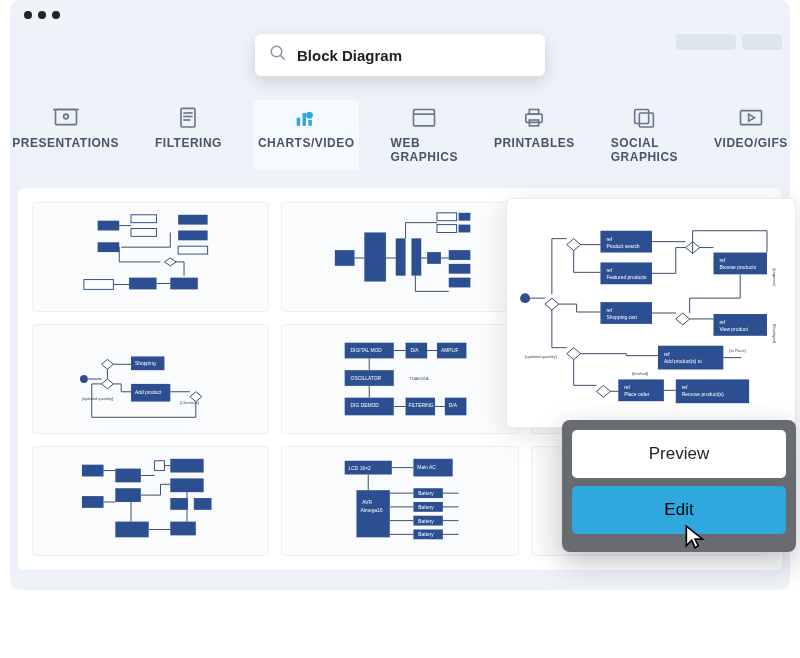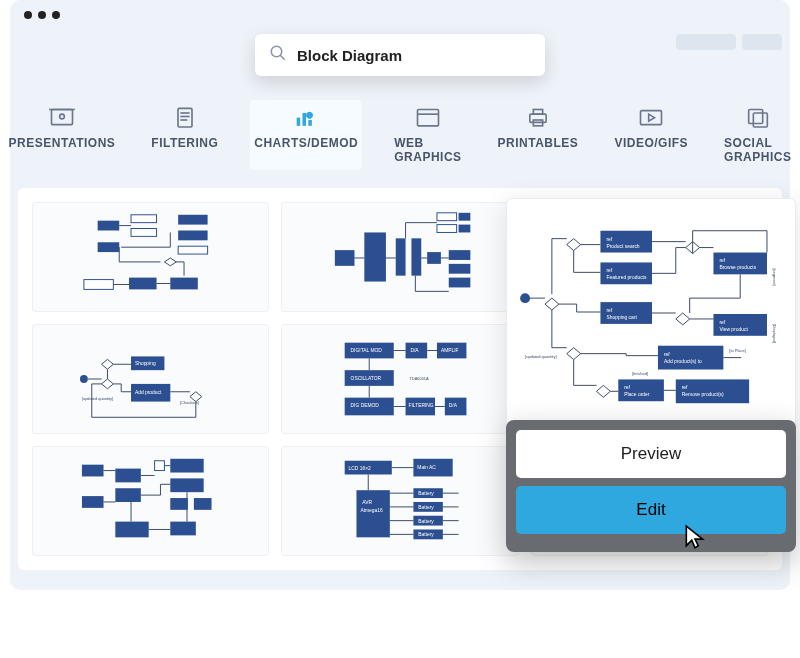--- a/index.html
+++ b/index.html
@@ -19,21 +19,21 @@
   .cat.active { background:#f6fbff; }
   .cat .ico { width:28px; height:24px; display:flex; align-items:center; justify-content:center; }
   .cat .ico svg { stroke:#6b768a; fill:none; stroke-width:1.4; }
   .cat.active .ico svg { stroke:#2fa7df; fill:#2fa7df; }
   .cat-label { font-size:12px; letter-spacing:.5px; color:#48546a; font-weight:600; }
   .grid-wrap { background:#fff; margin:0 8px; border-radius:6px; padding:14px; display:grid; grid-template-columns: repeat(3, 1fr); gap:12px; }
   .thumb { background:#fafbfc; border:1px solid #eef0f3; border-radius:3px; height:110px; display:flex; align-items:center; justify-content:center; overflow:hidden; cursor:pointer; }
   .thumb svg { width:100%; height:100%; }
   .detail { position:absolute; right:4px; top:198px; width:290px; height:230px; background:#fff; border-radius:6px; border:1px solid #e8ebef; box-shadow:0 6px 28px rgba(0,0,0,.12); overflow:hidden; }
   .detail svg { width:100%; height:100%; }
-  .popover { position:absolute; right:4px; top:420px; width:290px; background:#686c70; border-radius:8px; padding:10px; box-shadow:0 10px 30px rgba(0,0,0,.25); }
+  .popover { position:absolute; right:4px; top:420px; width:234px; background:#686c70; border-radius:8px; padding:10px; box-shadow:0 10px 30px rgba(0,0,0,.25); }
   .popover button { display:block; width:100%; padding:14px 0; font-size:17px; border-radius:5px; border:none; margin-bottom:8px; cursor:pointer; font-family:inherit; }
   .btn-preview { background:#fff; color:#222; }
   .btn-edit { background:#2fa7df; color:#000000; margin-bottom:0; }
   .cursor { position:absolute; right:92px; top:524px; width:26px; height:26px; }
   .cursor svg { width:100%; height:100%; }
   
   .bx { fill:#2c4f91; }
   .bxw { fill:#fff; stroke:#2c4f91; stroke-width:1; }
   .ln { stroke:#3a4a66; stroke-width:1; fill:none; }
   .dm { fill:#fff; stroke:#3a4a66; stroke-width:1; }
@@ -92,21 +92,21 @@
     </div>
     <div class="cat active">
       <span class="ico">
           <svg viewBox="0 0 24 20">
             <rect x="4" y="10" width="3" height="7" fill="#2fa7df" stroke="none"></rect>
             <rect x="9" y="6" width="3" height="11" fill="#2fa7df" stroke="none"></rect>
             <rect x="14" y="12" width="3" height="5" fill="#2fa7df" stroke="none"></rect>
             <path d="M18 8 a3 3 0 1 0 0 .01" fill="#2fa7df" stroke="none"></path>
           </svg>
         </span>
-      <span class="cat-label">CHARTS/DEMOD</span>
+      <span class="cat-label">CHARTS/VIDEO</span>
     </div>
     <div class="cat">
       <span class="ico">
           <svg viewBox="0 0 24 20">
             <rect x="3" y="3" width="18" height="14" rx="1"></rect>
             <line x1="3" y1="7" x2="21" y2="7"></line>
           </svg>
         </span>
       <span class="cat-label">WEB GRAPHICS</span>
     </div>
@@ -116,34 +116,34 @@
             <rect x="5" y="7" width="14" height="7" rx="1"></rect>
             <rect x="8" y="3" width="8" height="4"></rect>
             <rect x="8" y="12" width="8" height="5"></rect>
           </svg>
         </span>
       <span class="cat-label">PRINTABLES</span>
     </div>
     <div class="cat">
       <span class="ico">
           <svg viewBox="0 0 24 20">
+            <rect x="4" y="3" width="12" height="12" rx="1"></rect>
+            <rect x="8" y="6" width="12" height="12" rx="1"></rect>
+          </svg>
+        </span>
+      <span class="cat-label">SOCIAL GRAPHICS</span>
+    </div>
+    <div class="cat">
+      <span class="ico">
+          <svg viewBox="0 0 24 20">
             <rect x="3" y="4" width="18" height="12" rx="1"></rect>
             <polygon points="10,7 15,10 10,13"></polygon>
           </svg>
         </span>
       <span class="cat-label">VIDEO/GIFS</span>
-    </div>
-    <div class="cat">
-      <span class="ico">
-          <svg viewBox="0 0 24 20">
-            <rect x="4" y="3" width="12" height="12" rx="1"></rect>
-            <rect x="8" y="6" width="12" height="12" rx="1"></rect>
-          </svg>
-        </span>
-      <span class="cat-label">SOCIAL GRAPHICS</span>
     </div>
   </div>
 
   <div class="grid-wrap">
 
     <div class="thumb">
       <svg viewBox="0 0 160 110">
         <rect class="bx" x="26" y="18" width="22" height="10"></rect>
           <rect class="bx" x="26" y="40" width="22" height="10"></rect>
         <rect class="bxw" x="60" y="12" width="26" height="8"></rect>

